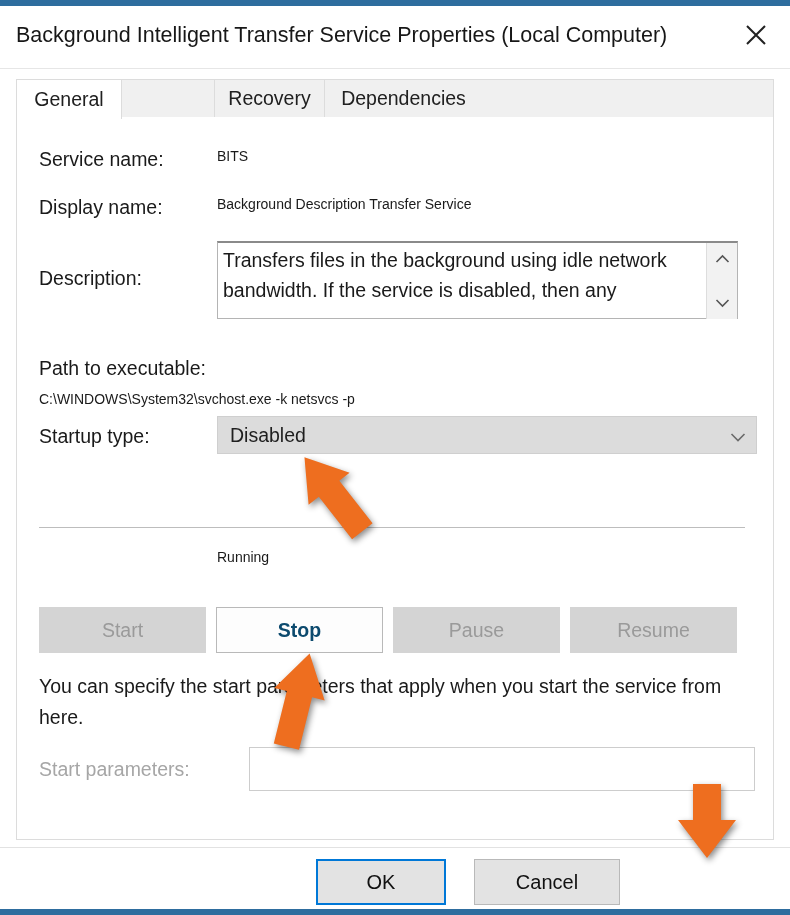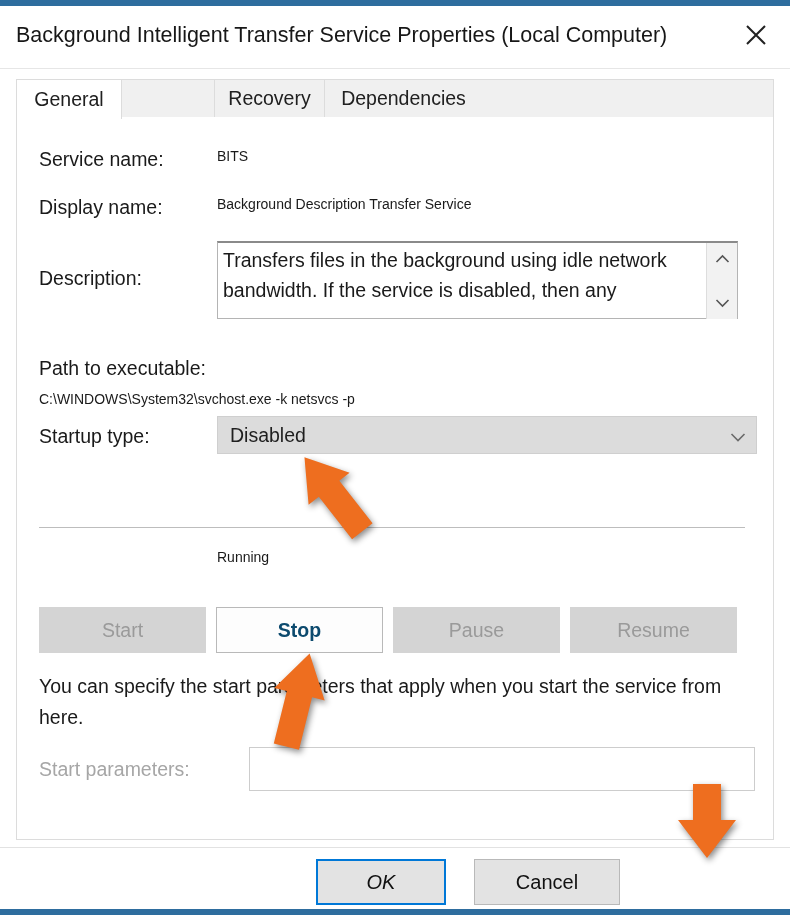--- a/index.html
+++ b/index.html
@@ -420,21 +420,21 @@
       <span>Resume</span>
     </div>
 
     <div class="help-text">You can specify the start parameters that apply when you start the service from here.</div>
 
     <div class="lbl disabled" style="left:22px; top:641px;">Start parameters:</div>
     <input class="param-input" type="text" placeholder="" style="">
   </div>
 
   <div class="footer-rule"></div>
-  <div class="footer-btn focused" style="left:316px; width:130px;font-style:italic;">
+  <div class="footer-btn focused" style="left:316px; width:130px;">
     <span>OK</span>
   </div>
   <div class="footer-btn" style="left:474px; width:146px;">
     <span>Cancel</span>
   </div>
 </div>
 
 <div class="arrow" style="left:274px; top:443px;">
   <svg width="120" height="105" viewBox="0 0 120 105">
     <g transform="rotate(-38 60 52)">

